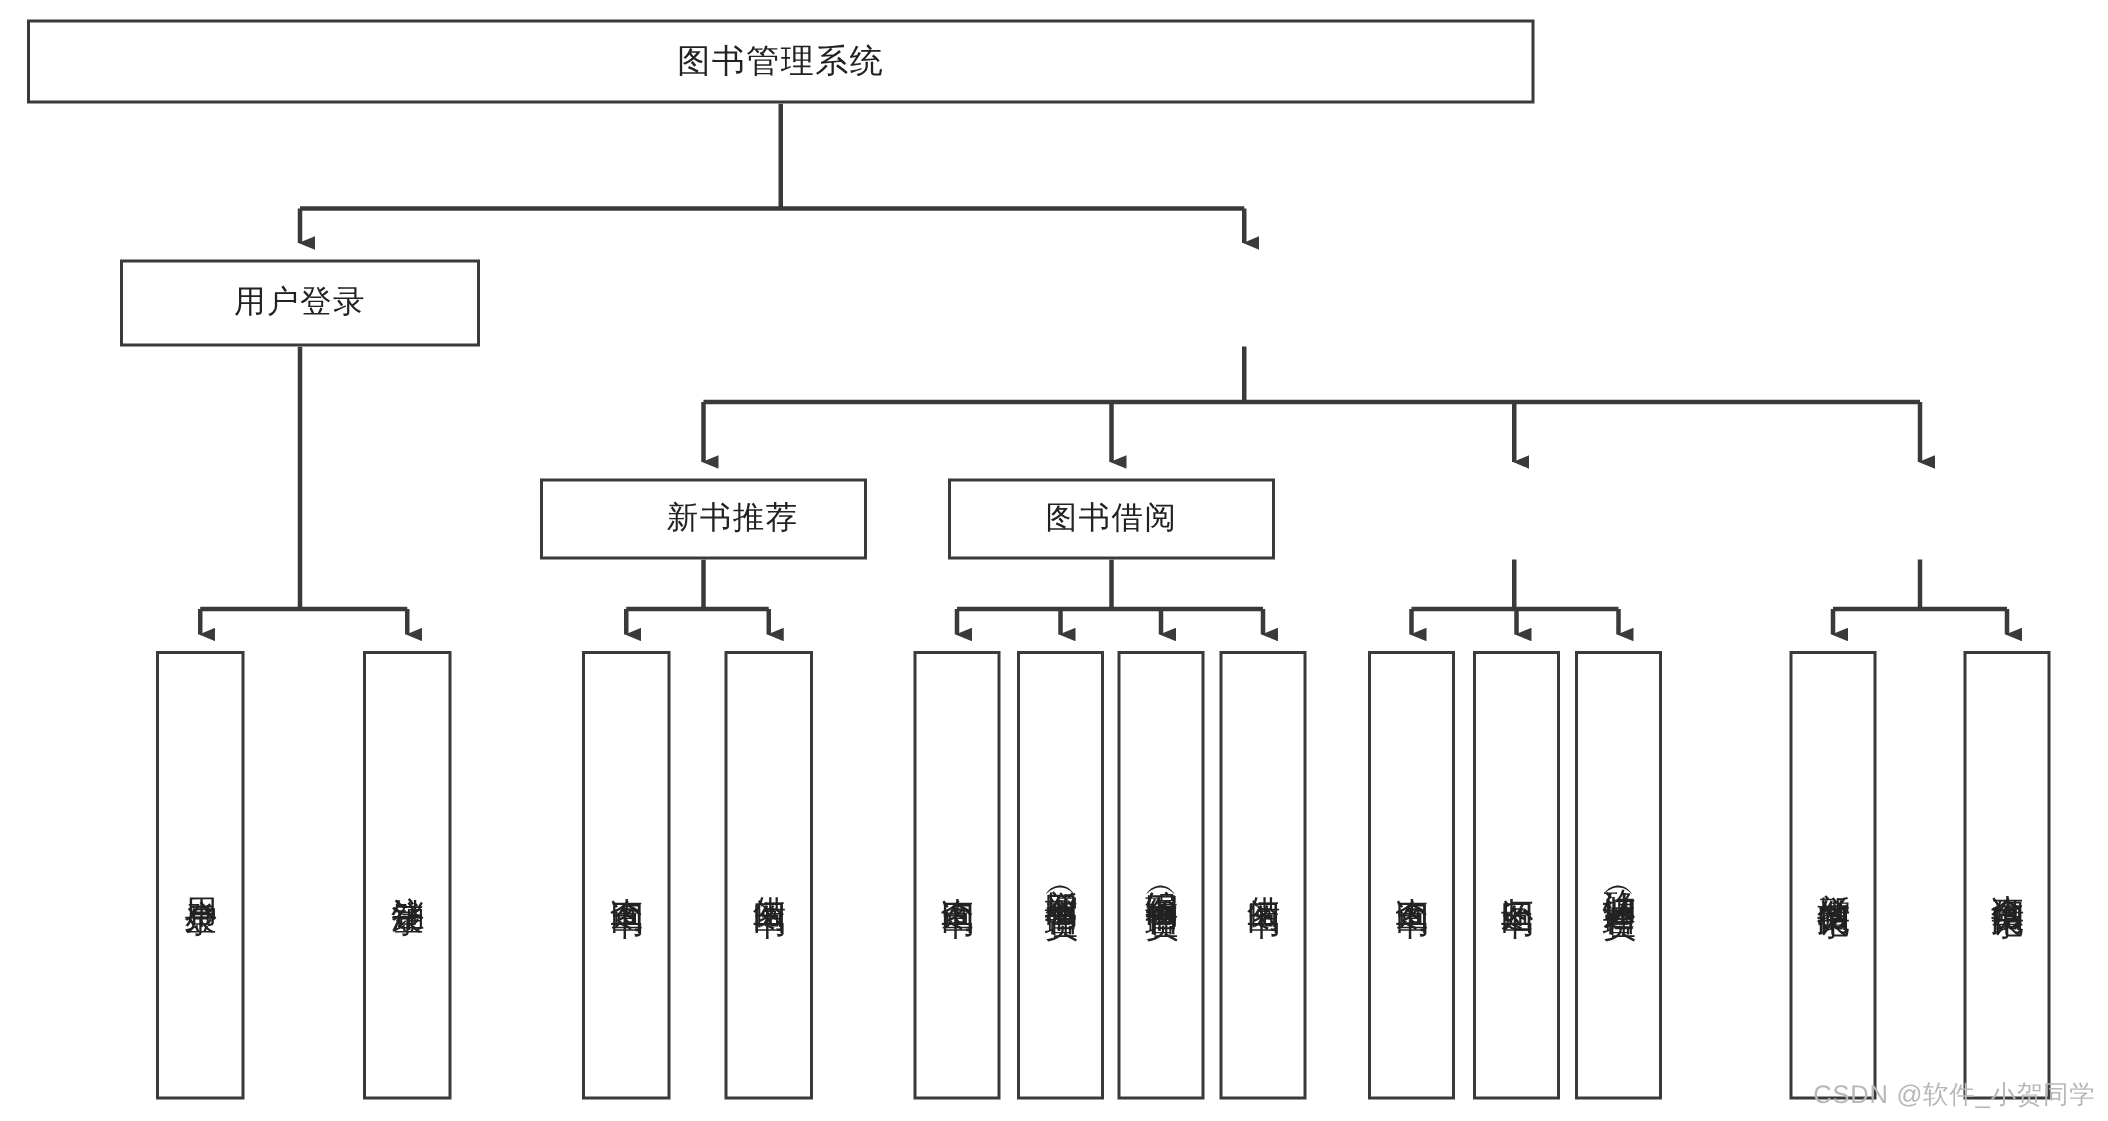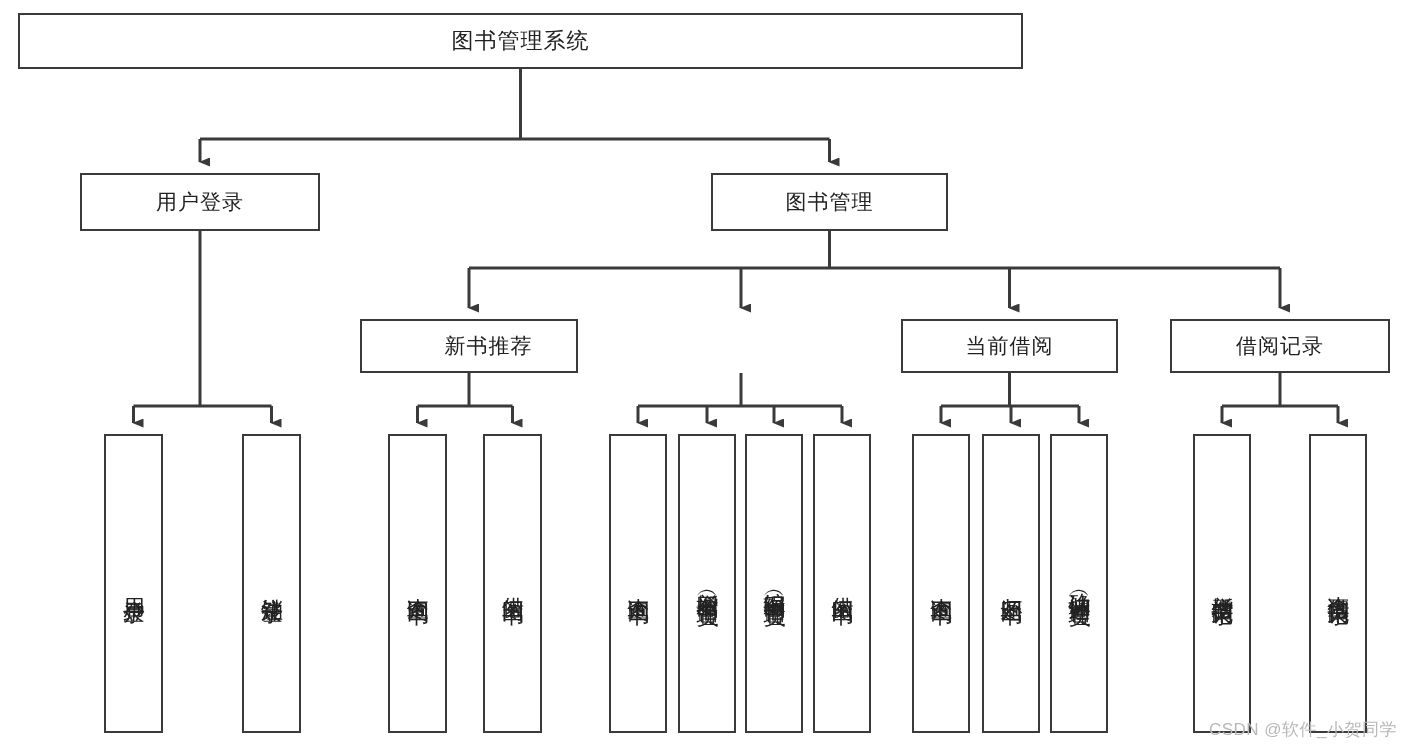--- a/index.html
+++ b/index.html
@@ -109,25 +109,23 @@
         <path d="M 1280 373 L 1280 406"></path>
         <path d="M 1222 406 L 1338 406"></path>
         <path d="M 1222 406 L 1222 423" marker-end="url(#arrowhead)"></path>
         <path d="M 1338 406 L 1338 423" marker-end="url(#arrowhead)"></path>
       </g>
   </svg>
 
   <div class="node root horizontal" style="left: 18px; top: 13px; width: 1005px; height: 56px;">图书管理系统</div>
 
   <div class="node horizontal" style="left: 80px; top: 173px; width: 240px; height: 58px;">用户登录</div>
-  <div class="node horizontal" style="left: 711px; top: 173px; width: 237px; height: 58px;">图书管理</div>
 
   <div class="node horizontal" style="left: 360px; top: 319px; width: 218px; height: 54px; padding-left: 39px;">新书推荐</div>
-  <div class="node horizontal" style="left: 901px; top: 319px; width: 217px; height: 54px;">当前借阅</div>
-  <div class="node horizontal" style="left: 1170px; top: 319px; width: 220px; height: 54px;">借阅记录</div>
+  <div class="node horizontal" style="left: 632px; top: 319px; width: 218px; height: 54px;">图书借阅</div>
 
   <div class="node vertical" style="left: 104px; top: 434px; width: 59px; height: 299px;">用户登录</div>
   <div class="node vertical" style="left: 242px; top: 434px; width: 59px; height: 299px;">注销登录</div>
   <div class="node vertical" style="left: 388px; top: 434px; width: 59px; height: 299px;">查询图书</div>
   <div class="node vertical" style="left: 483px; top: 434px; width: 59px; height: 299px;">借阅图书</div>
   <div class="node vertical" style="left: 609px; top: 434px; width: 58px; height: 299px;">查询图书</div>
   <div class="node vertical" style="left: 678px; top: 434px; width: 58px; height: 299px;">新增图书（管理员）</div>
   <div class="node vertical" style="left: 745px; top: 434px; width: 58px; height: 299px;">编辑图书（管理员）</div>
   <div class="node vertical" style="left: 813px; top: 434px; width: 58px; height: 299px;">借阅图书</div>
   <div class="node vertical" style="left: 912px; top: 434px; width: 58px; height: 299px;">查询图书</div>

